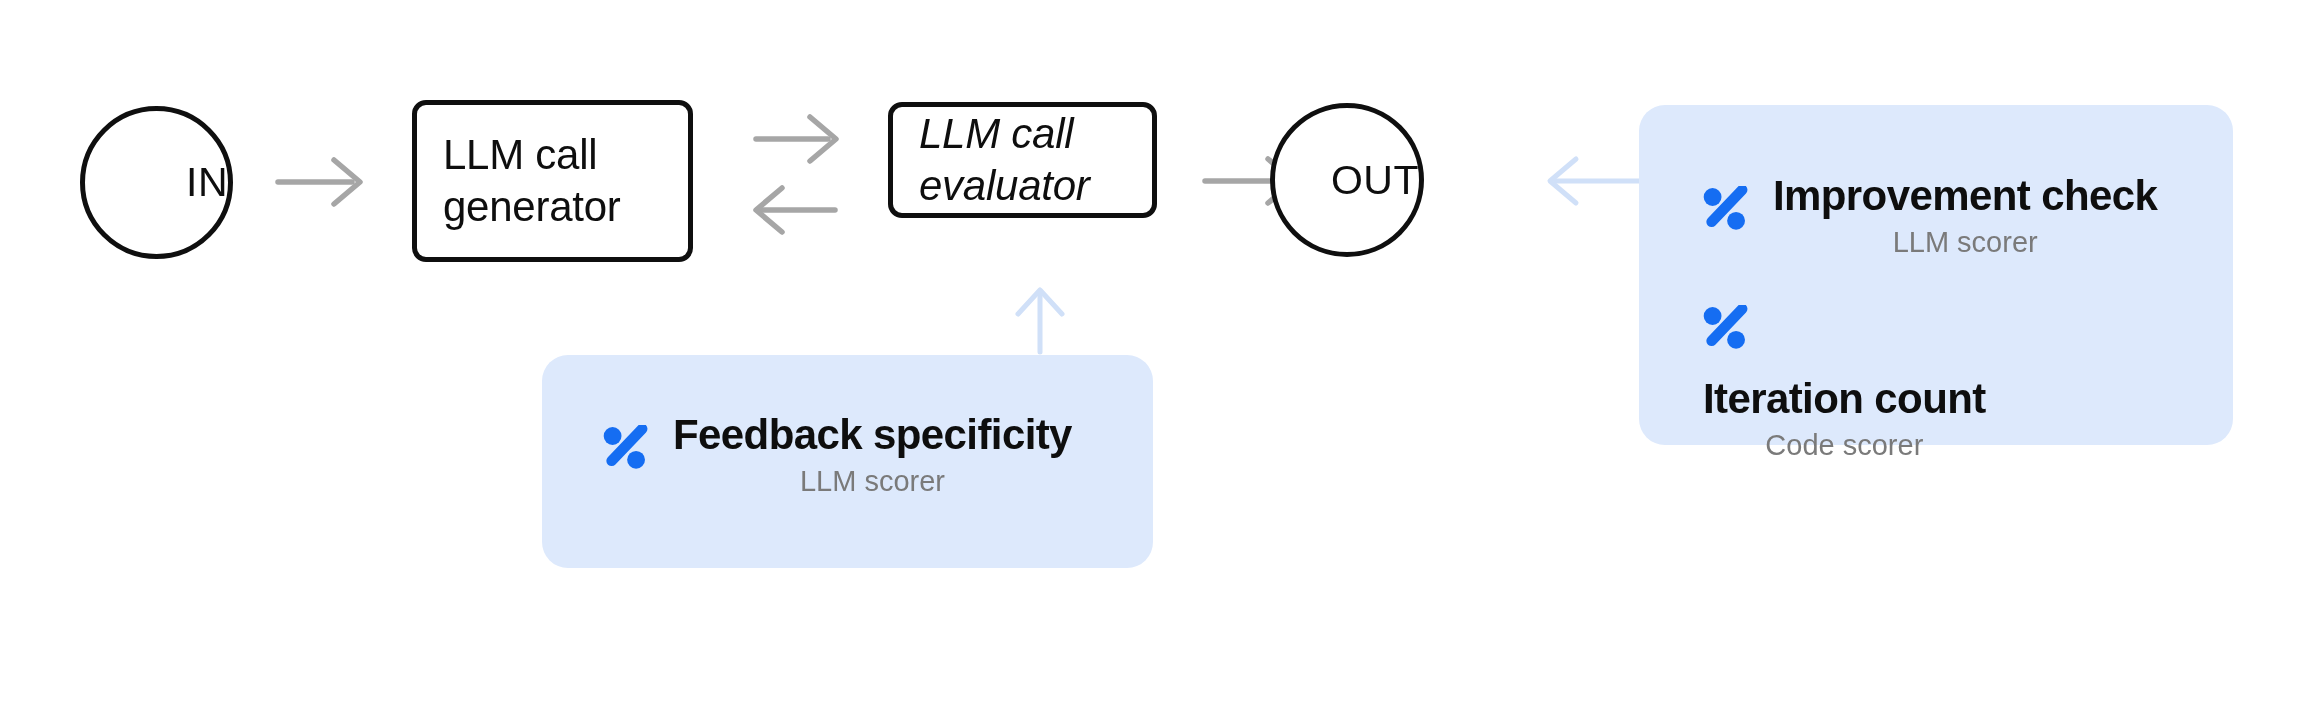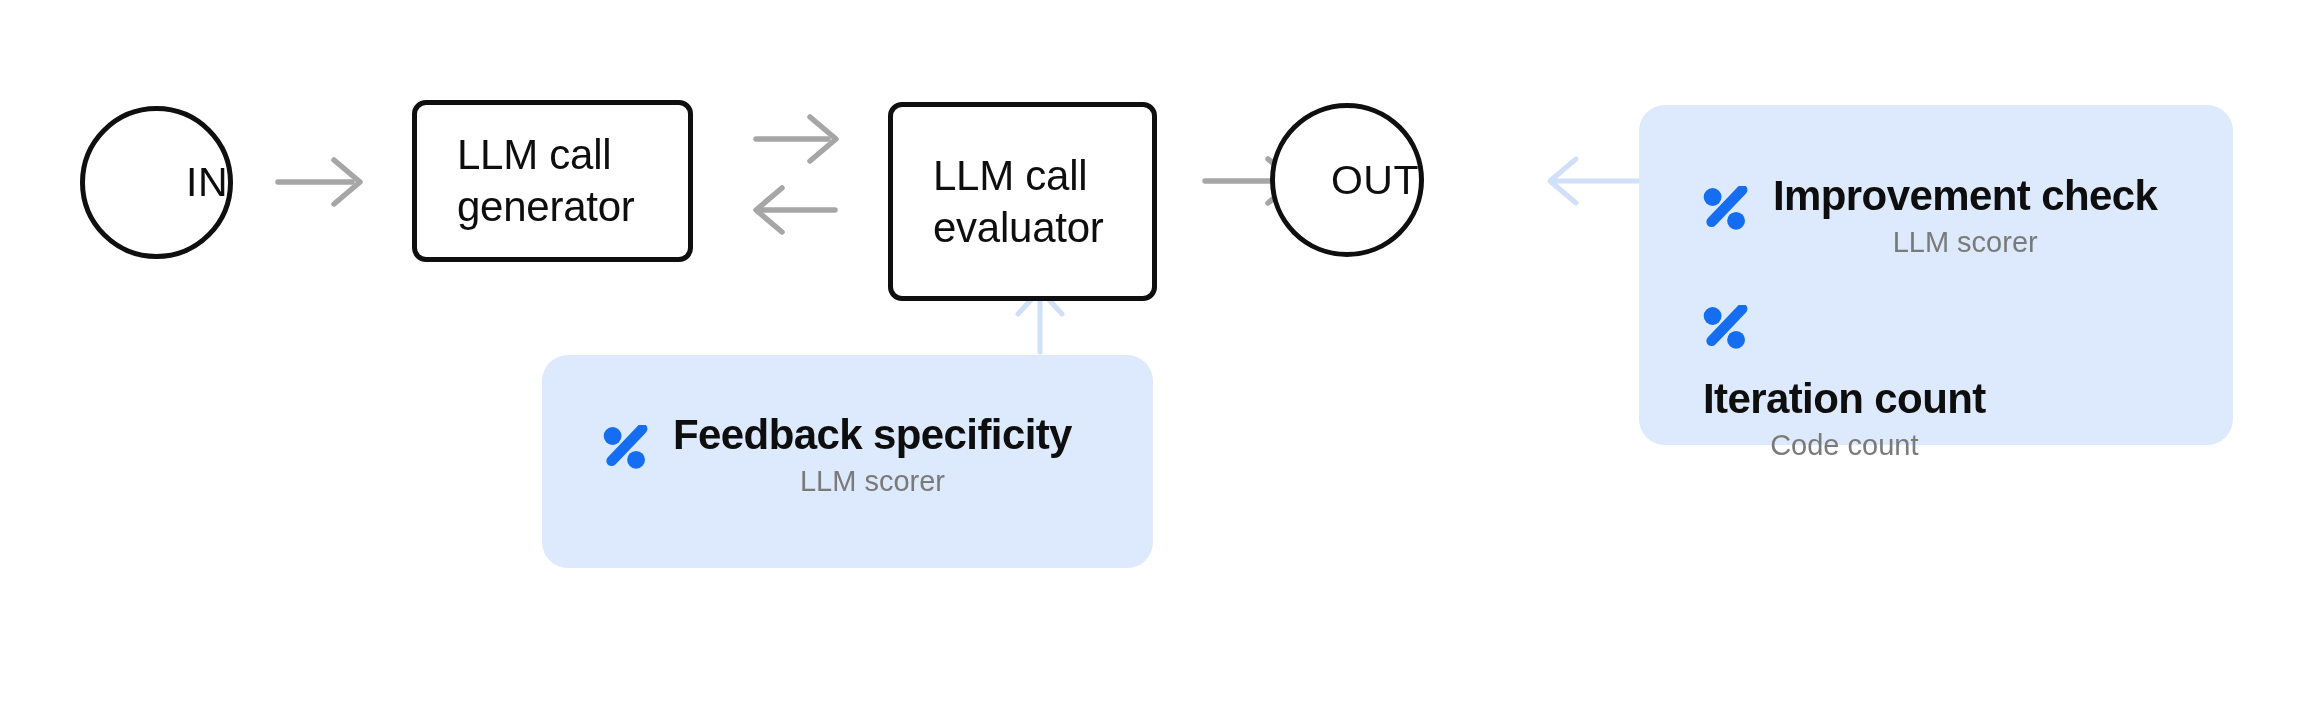--- a/index.html
+++ b/index.html
@@ -43,21 +43,21 @@
     justify-content:flex-end;
   }
   .circle-label{
     font-size:41px;
     font-weight:400;
     letter-spacing:0.5px;
     color:var(--text-primary);
   }
   .node.box{
     border-radius:14px;
-    padding-left:40px;
+    padding-left:26px;
     padding-right:8px;
   }
   .box-label{
     font-size:42px;
     line-height:52px;
     font-weight:500;
     letter-spacing:-0.25px;
     color:var(--text-primary);
   }
   .panel{
@@ -137,21 +137,21 @@
   </svg>
 
   <div class="node circle" style="left:80px;top:106px;width:153px;height:153px;">
     <span class="circle-label">IN</span>
   </div>
 
   <div class="node box" style="left:412px;top:100px;width:281px;height:162px;">
     <span class="box-label">LLM call generator</span>
   </div>
 
-  <div class="node box" style="left:888px;top:102px;width:269px;height:199px;">
+  <div class="node box" style="left:888px;top:102px;width:269px;height:116px;font-style:italic;">
     <span class="box-label">LLM call evaluator</span>
   </div>
 
   <div class="node circle" style="left:1270px;top:103px;width:154px;height:154px;">
     <span class="circle-label">OUT</span>
   </div>
 
   <div class="panel panel-feedback">
     <div class="scorer-row">
       <svg class="pct-icon" viewBox="0 0 48 48" xmlns="http://www.w3.org/2000/svg">
@@ -179,18 +179,18 @@
       </div>
     </div>
     <div class="scorer-row">
       <svg class="pct-icon" viewBox="0 0 48 48" xmlns="http://www.w3.org/2000/svg">
         <circle cx="10" cy="11.5" r="9.3"></circle>
         <circle cx="34.5" cy="36.3" r="9.3"></circle>
         <path d="M40.9 4 L9 37.4"></path>
       </svg>
       <div>
         <div class="scorer-title">Iteration count</div>
-        <div class="scorer-sub">Code count</div>
+        <div class="scorer-sub">Code scorer</div>
       </div>
     </div>
   </div>
 
 </div>
 
 </body></html>

